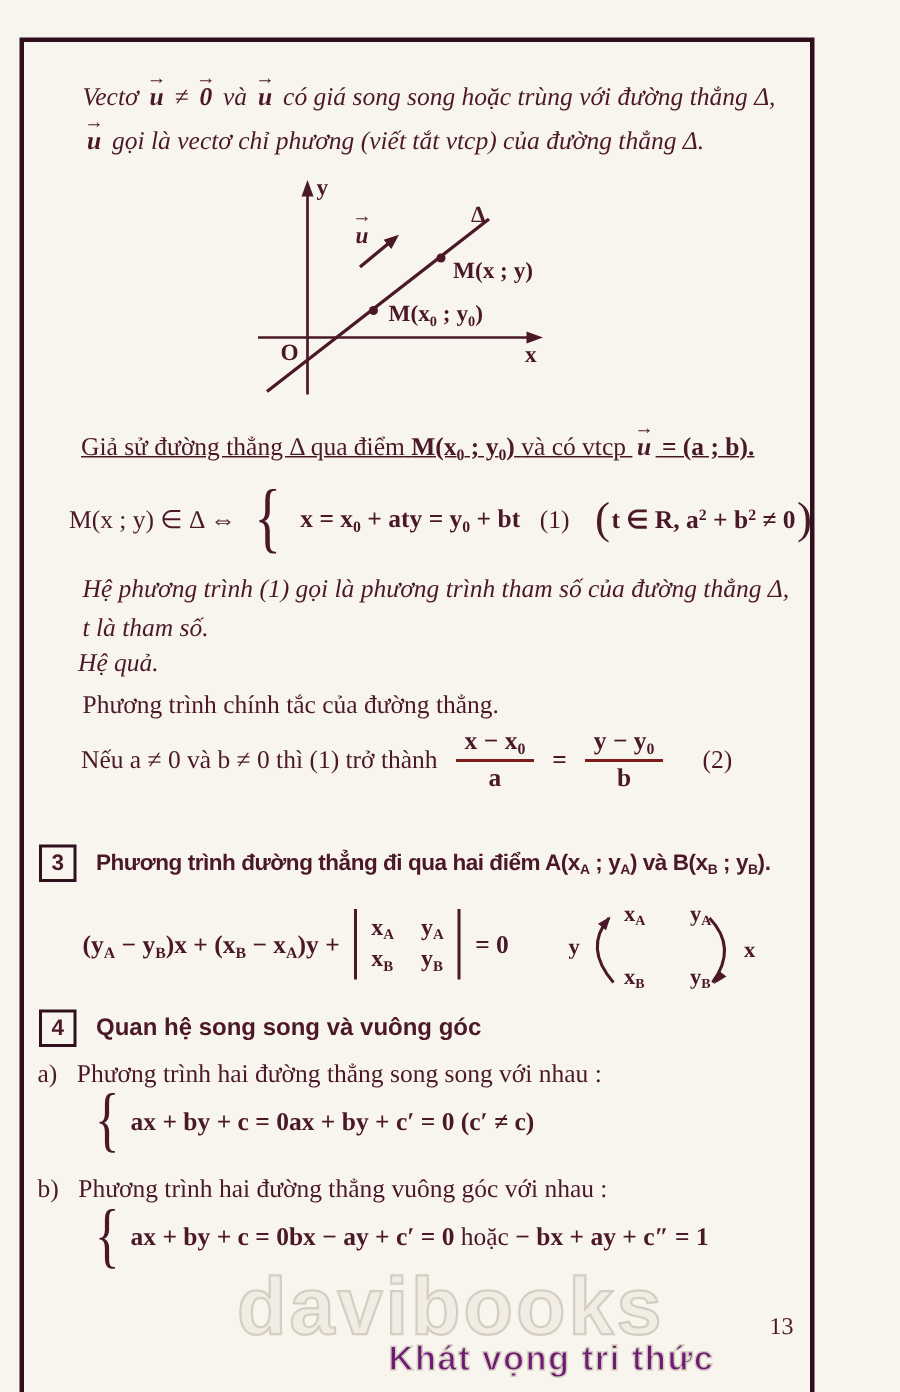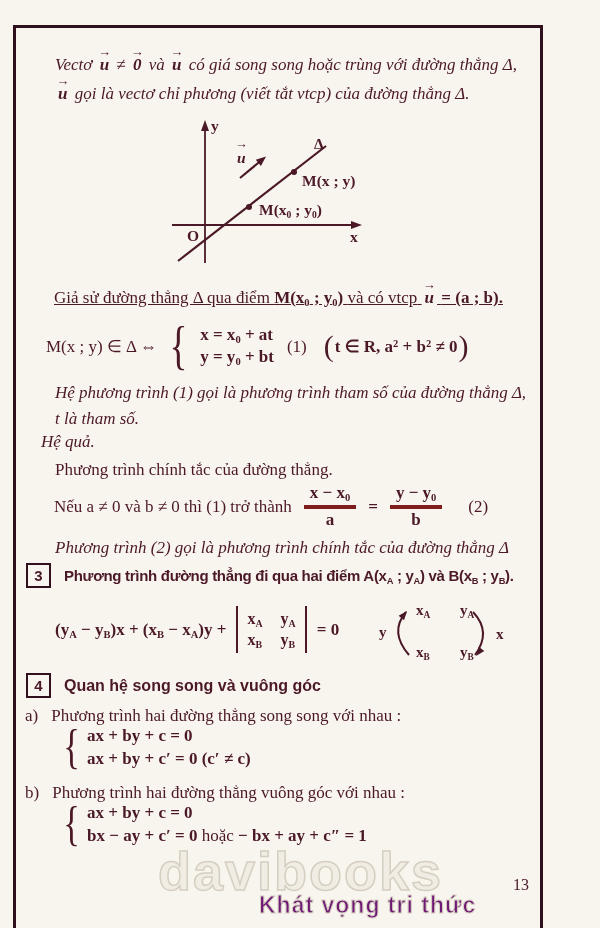--- a/index.html
+++ b/index.html
@@ -18,24 +18,24 @@
   .b{font-weight:bold;}
   .txt{font-size:17px;line-height:27px;white-space:nowrap;}
   .wrap{white-space:normal;}
   sub{font-size:0.62em;vertical-align:-0.32em;line-height:0;}
   sup{font-size:0.62em;vertical-align:0.5em;line-height:0;}
   .vec{position:relative;display:inline-block;font-style:italic;font-weight:bold;padding:0 3px;}
   .vec::before{content:"→";position:absolute;left:50%;top:-13px;transform:translateX(-50%);
     font-size:13px;font-style:normal;font-weight:bold;}
   .row{display:flex;align-items:center;}
   .frac{display:inline-block;text-align:center;font-weight:bold;font-size:17px;line-height:20px;}
-  .fnum{display:block;padding:0 6px 2px;border-bottom:4px solid #7f1d1d;}
+  .fnum{display:block;padding:0 6px 2px;border-bottom:2px solid #7f1d1d;}
   .fden{display:block;padding-top:1px;}
   .brace{font-size:52px;font-weight:400;line-height:46px;display:inline-block;transform:scaleX(.72);}
-  .eqs{display:flex;flex-direction:column;justify-content:center;}
+  .eqs{display:flex;justify-content:center;}
   .eq{font-weight:bold;font-size:17px;line-height:22px;white-space:nowrap;}
   .bigp{font-size:30px;font-weight:400;line-height:1;}
   .det{display:inline-grid;grid-template-columns:auto auto;column-gap:18px;row-gap:3px;
     border-left:2px solid #4b1827;border-right:2px solid #4b1827;padding:4px 9px;
     font-weight:bold;font-size:16px;}
   .secnum{display:flex;align-items:center;justify-content:center;width:25px;height:25px;
     border:2px solid #30101d;font-family:"Liberation Sans",sans-serif;font-weight:bold;
     font-size:15px;flex:0 0 auto;}
   .sectitle{font-family:"Liberation Sans",sans-serif;font-weight:bold;font-size:15px;
     letter-spacing:-0.3px;white-space:nowrap;}
@@ -114,38 +114,37 @@
       <span class="txt b">t ∈ R, a<sup>2</sup> + b<sup>2</sup> ≠ 0</span>
       <span class="bigp">)</span>
     </span>
   </div>
 
   <div class="abs it txt wrap" style="left:39px;top:352px;width:478px;line-height:26px;">
     <div>Hệ phương trình (1) gọi là phương trình tham số của đường thẳng Δ,</div>
     <div>t là tham số.</div>
   </div>
 
-  <div class="abs it txt" style="left:25px;top:400px;">Hệ quả.</div>
+  <div class="abs it txt" style="left:36px;top:400px;">Hệ quả.</div>
   <div class="abs txt" style="left:39px;top:428px;">Phương trình chính tắc của đường thẳng.</div>
 
   <div class="abs row" style="left:38px;top:456px;height:44px;gap:12px;">
     <span class="txt">Nếu a ≠ 0 và b ≠ 0 thì (1) trở thành</span>
     <span class="frac">
       <span class="fnum">x − x<sub>0</sub></span>
       <span class="fden">a</span>
     </span>
     <span class="txt b">=</span>
     <span class="frac">
       <span class="fnum">y − y<sub>0</sub></span>
       <span class="fden">b</span>
     </span>
     <span class="txt" style="margin-left:14px;">(2)</span>
   </div>
 
-  <div class="abs it txt" style="left:39px;top:506px;">Phương trình (2) gọi là phương trình chính tắc của đường thẳng Δ</div>
 
   <div class="abs row" style="left:10px;top:535px;gap:13px;">
     <span class="secnum">3</span>
     <span class="sectitle">Phương trình đường thẳng đi qua hai điểm A(x<sub>A</sub> ; y<sub>A</sub>) và B(x<sub>B</sub> ; y<sub>B</sub>).</span>
   </div>
 
   <div class="abs row" style="left:39px;top:575px;height:52px;gap:10px;">
     <span class="txt b">(y<sub>A</sub> − y<sub>B</sub>)x + (x<sub>B</sub> − x<sub>A</sub>)y +</span>
     <span class="det">
       <span>x<sub>A</sub></span>

